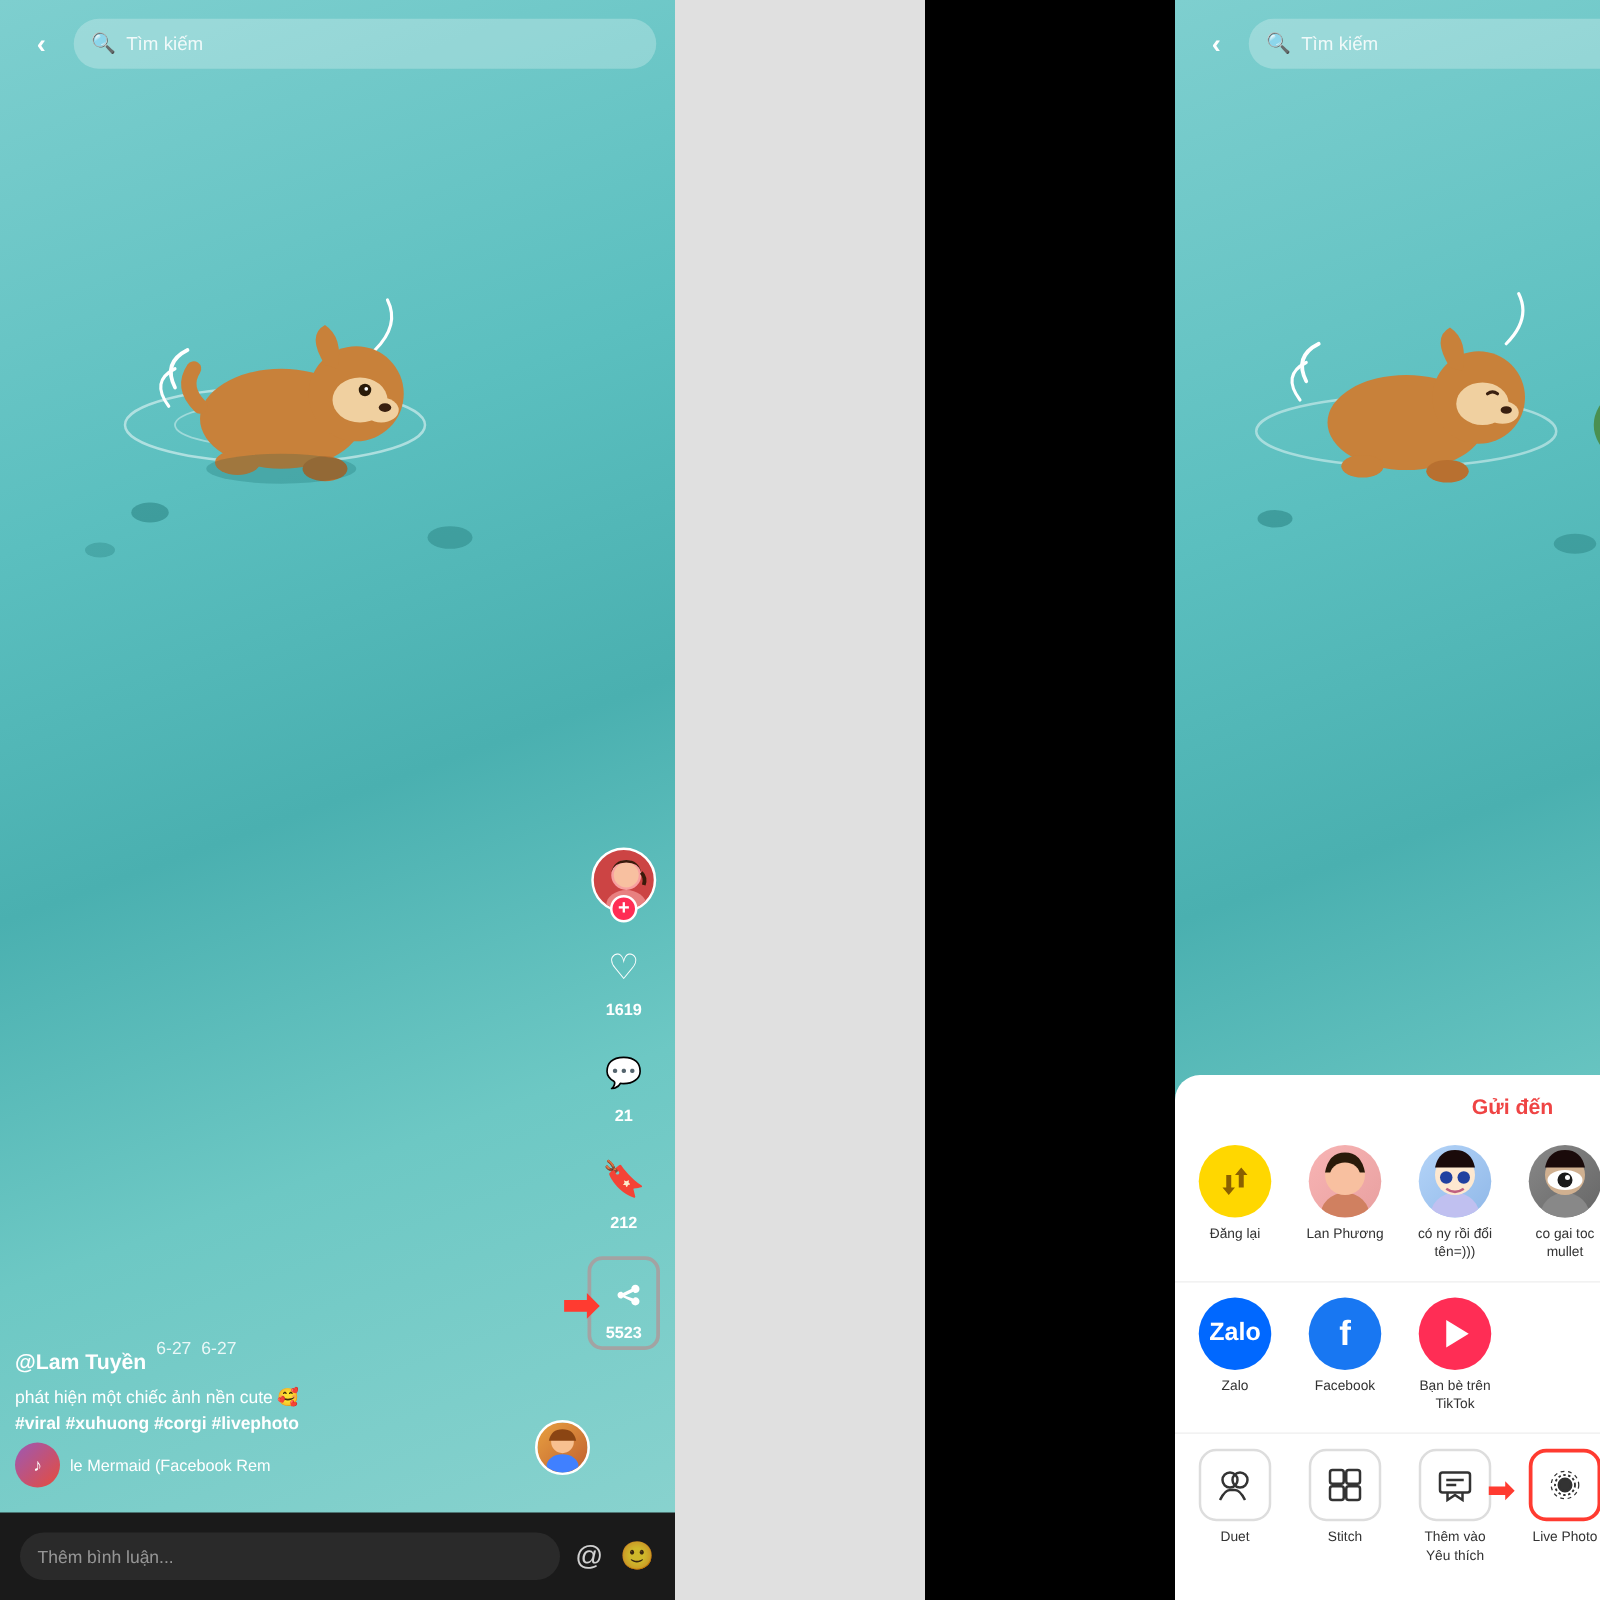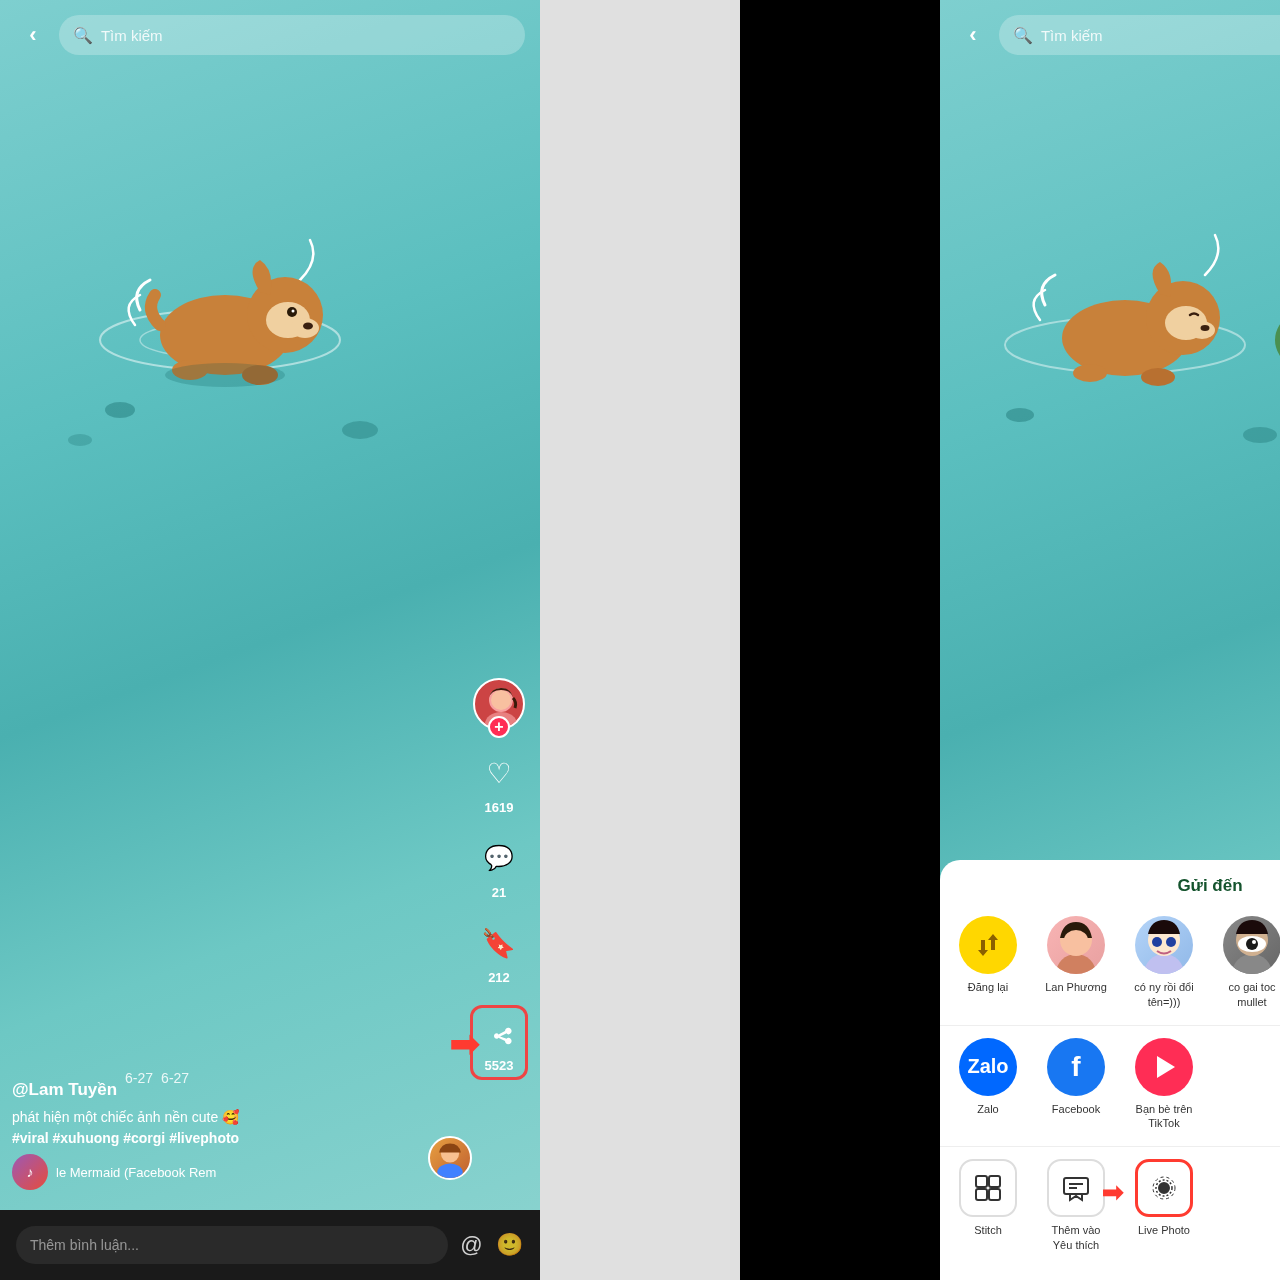--- a/index.html
+++ b/index.html
@@ -233,21 +233,21 @@
     }
 
     .comment-icons {
       display: flex;
       gap: 14px;
       color: rgba(255,255,255,0.8);
       font-size: 22px;
     }
 
     .share-btn-box {
-      border: 3px solid #ef4444;
+      border: 3px solid #a3a3a3;
       border-radius: 12px;
       padding: 4px;
       display: flex;
       flex-direction: column;
       align-items: center;
       width: 58px;
     }
 
     .share-icon-wrap {
       width: 46px;
@@ -292,21 +292,21 @@
       display: flex;
       justify-content: center;
       align-items: center;
       padding: 0 20px 12px;
       position: relative;
     }
 
     .sheet-title {
       font-size: 17px;
       font-weight: 700;
-      color: #14532d;
+      color: #ef4444;
     }
 
     .contacts-row {
       display: flex;
       overflow: hidden;
       padding: 8px 12px 12px;
       gap: 16px;
     }
 
     .contact-item {
@@ -715,20 +715,30 @@
         </div>
         <span class="app-name">Bạn bè trên TikTok</span>
       </div>
 
     </div>
 
     <div class="divider"></div>
 
     <div class="tools-row">
 
+      <div class="tool-item">
+        <div class="tool-icon-box">
+          <svg width="28" height="28" viewBox="0 0 28 28" fill="none" stroke="#333" stroke-width="2">
+            <circle cx="10" cy="10" r="6"></circle>
+            <circle cx="18" cy="10" r="6"></circle>
+            <path d="M2,26 Q6,18 10,18 Q14,18 14,18 Q18,18 22,26"></path>
+          </svg>
+        </div>
+        <span class="tool-name">Duet</span>
+      </div>
 
       <div class="tool-item">
         <div class="tool-icon-box">
           <svg width="28" height="28" viewBox="0 0 28 28" fill="none" stroke="#333" stroke-width="2">
             <rect x="2" y="2" width="11" height="11" rx="2"></rect>
             <rect x="15" y="2" width="11" height="11" rx="2"></rect>
             <rect x="2" y="15" width="11" height="11" rx="2"></rect>
             <rect x="15" y="15" width="11" height="11" rx="2"></rect>
           </svg>
         </div>

